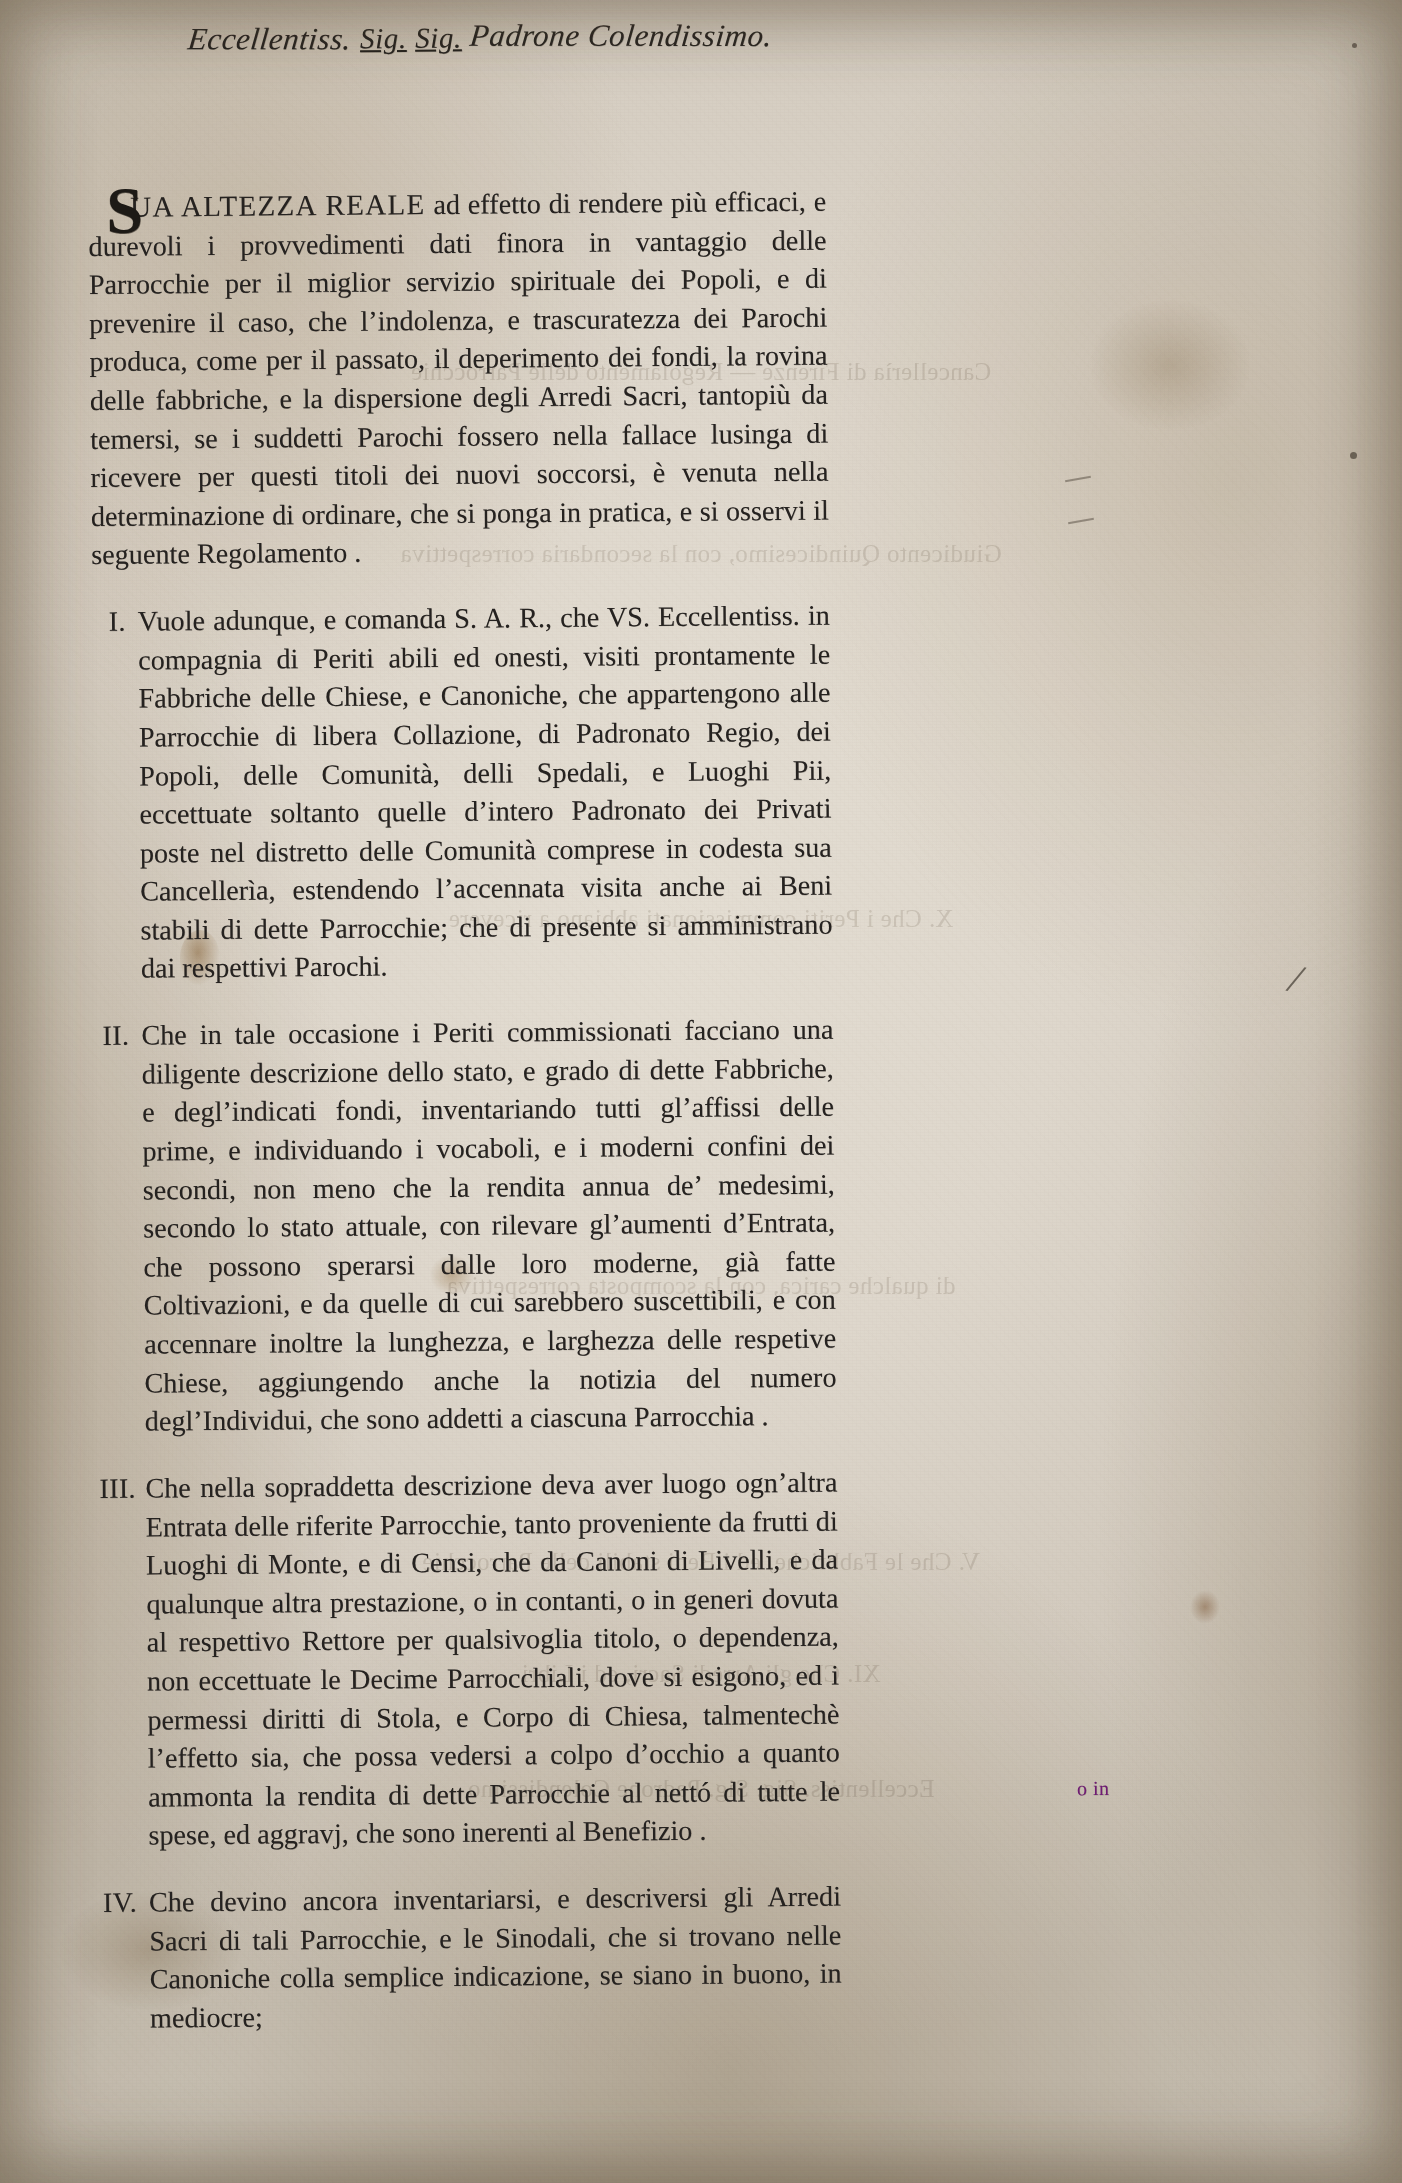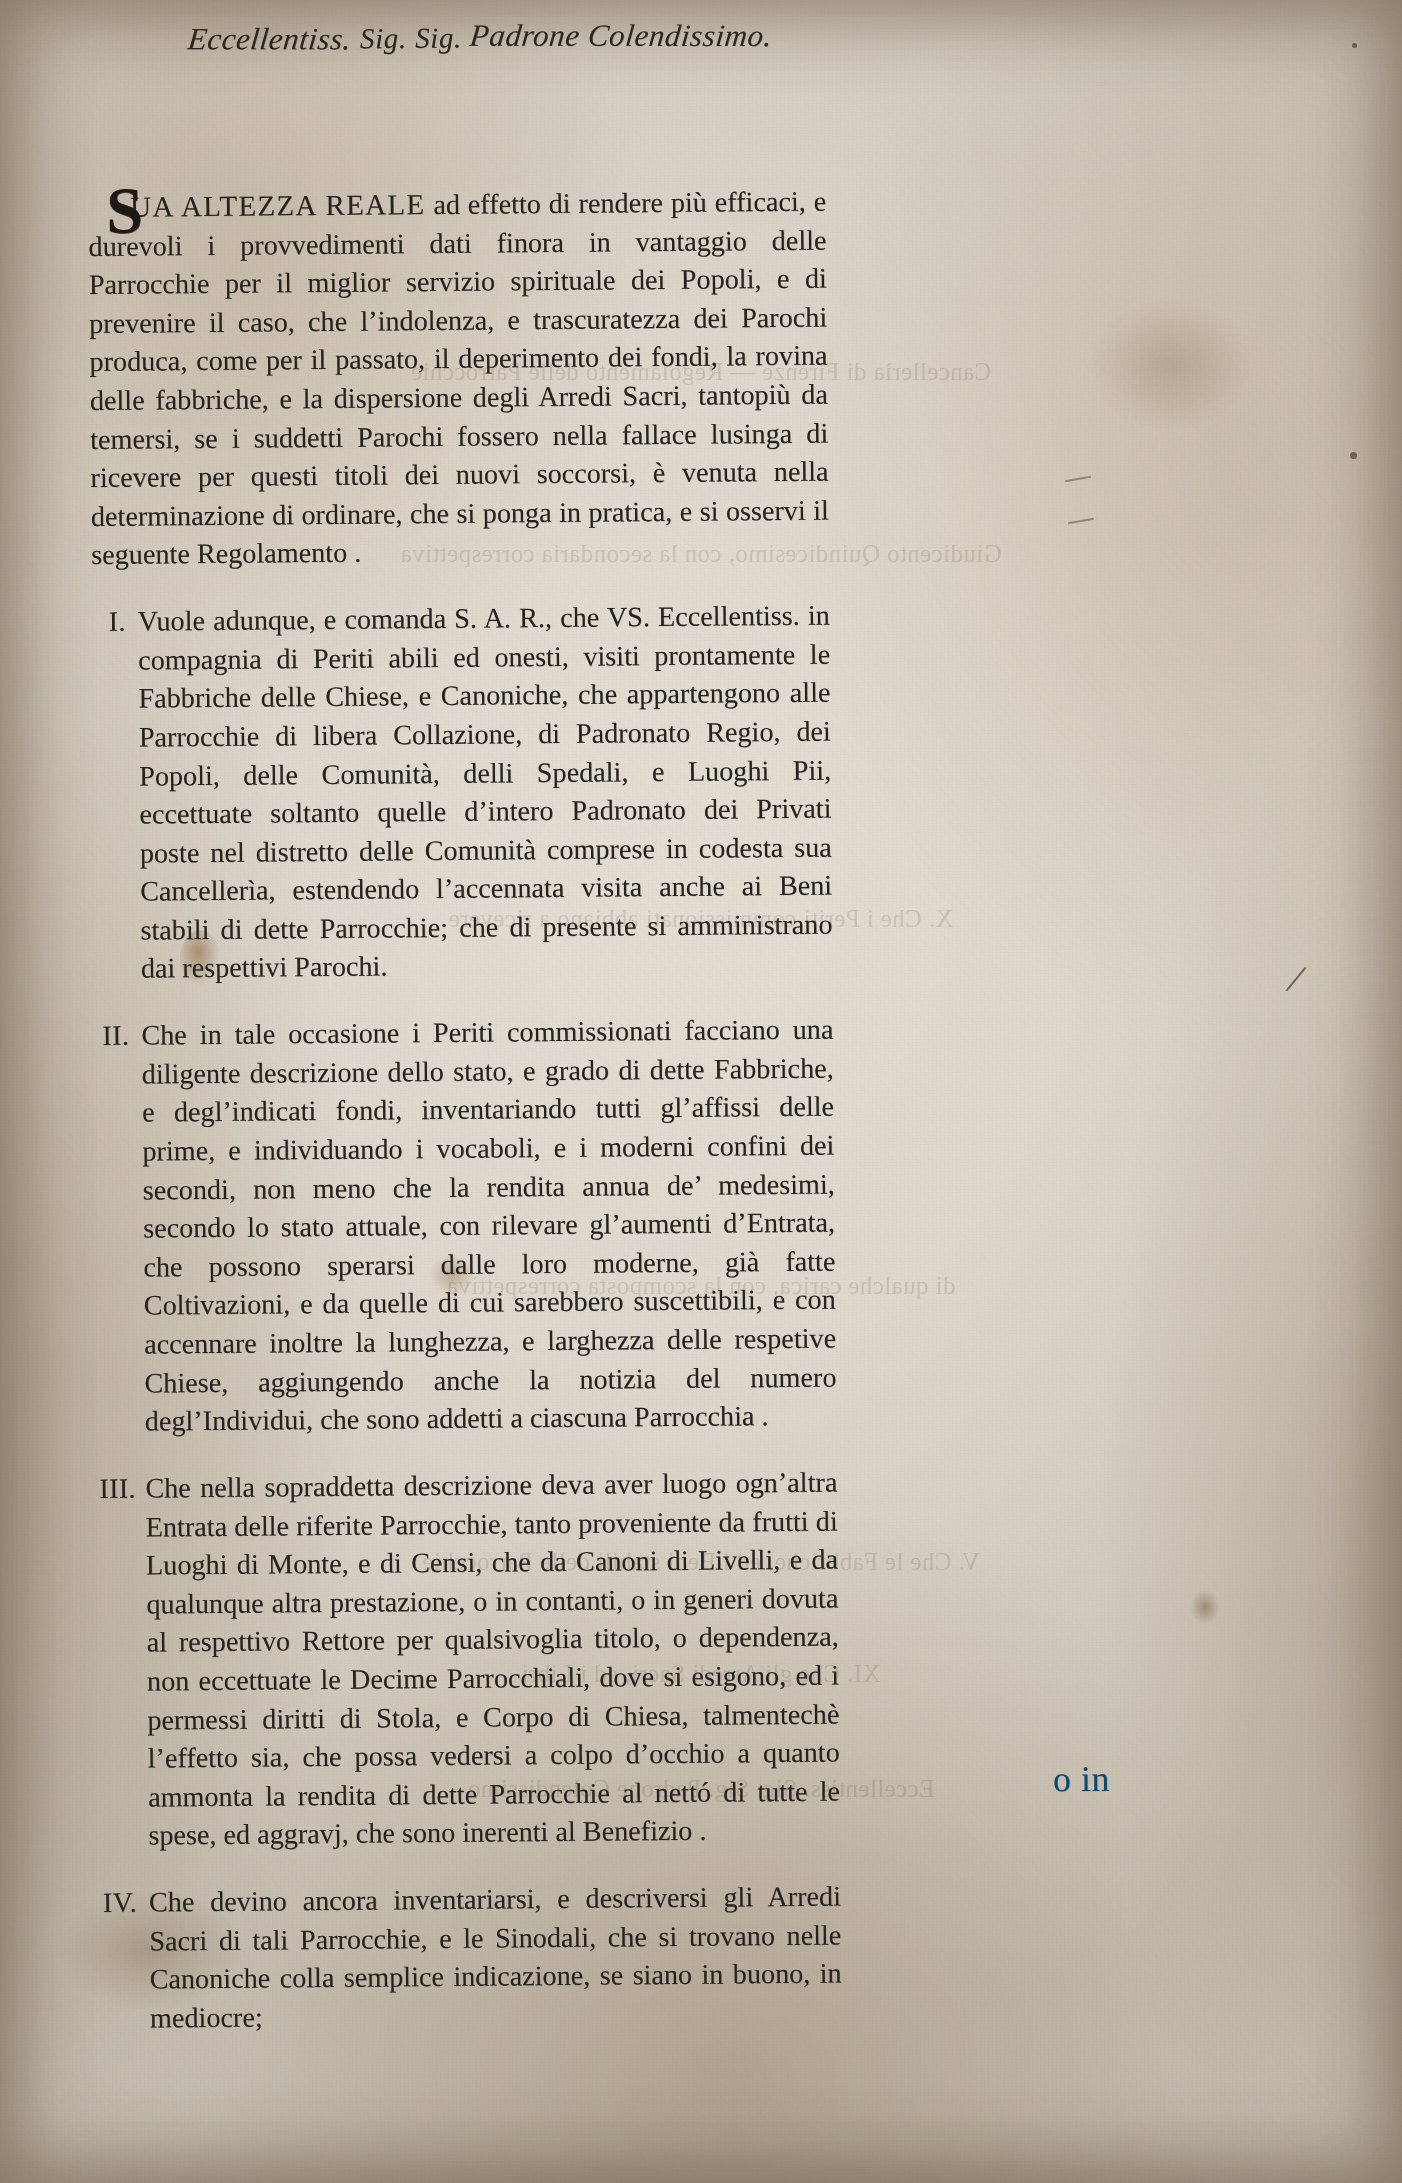--- a/index.html
+++ b/index.html
@@ -93,21 +93,21 @@
     left: 188px;
     top: 22px;
     font-style: italic;
     font-size: 31px;
     letter-spacing: 0.6px;
     color: #262320;
     transform: rotate(-0.55deg);
     transform-origin: left center;
     text-shadow: 0.4px 0.4px 0 rgba(60,50,40,0.30);
   }
-  .salutation .small { font-size: 29px; }
+  .salutation .small { font-size: 29px; text-decoration: underline; }
   .salutation .lean {
     display: inline-block;
     transform: skewX(-6deg) rotate(0.6deg);
   }
 
   .body {
     position: absolute;
     left: 88px;
     top: 188px;
     width: 738px;
@@ -166,24 +166,24 @@
   
   .body { 
     text-shadow: 0.35px 0.3px 0 rgba(55,46,38,0.32);
     color: #252220;
   }
 
   .catchword {
     position: absolute;
     right: 292px;
     bottom: 383px;
-    font-size: 36px;
+    font-size: 20px;
     letter-spacing: 0.5px;
     transform: rotate(-0.5deg);
-    color: #0c4a6e;
+    color: #701a75;
     text-shadow: 0.35px 0.3px 0 rgba(55,46,38,0.32);
   }
 
   .margin-mark {
     position: absolute;
     color: #4a433a;
     opacity: 0.75;
     pointer-events: none;
   }
   .mark-slash {

